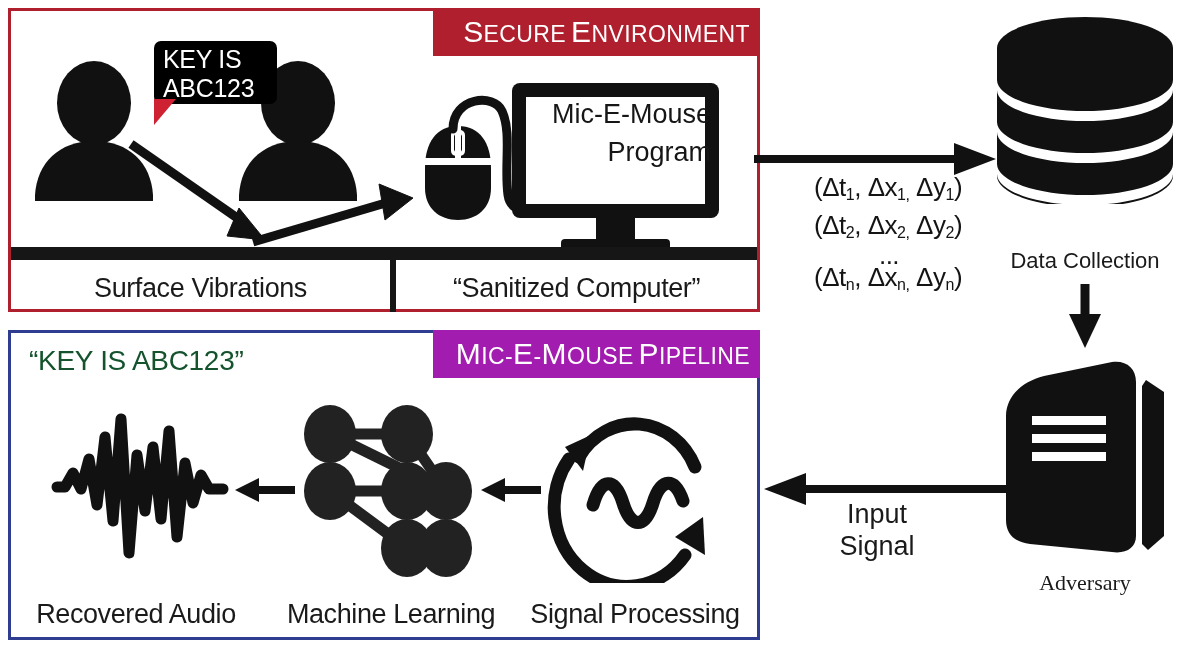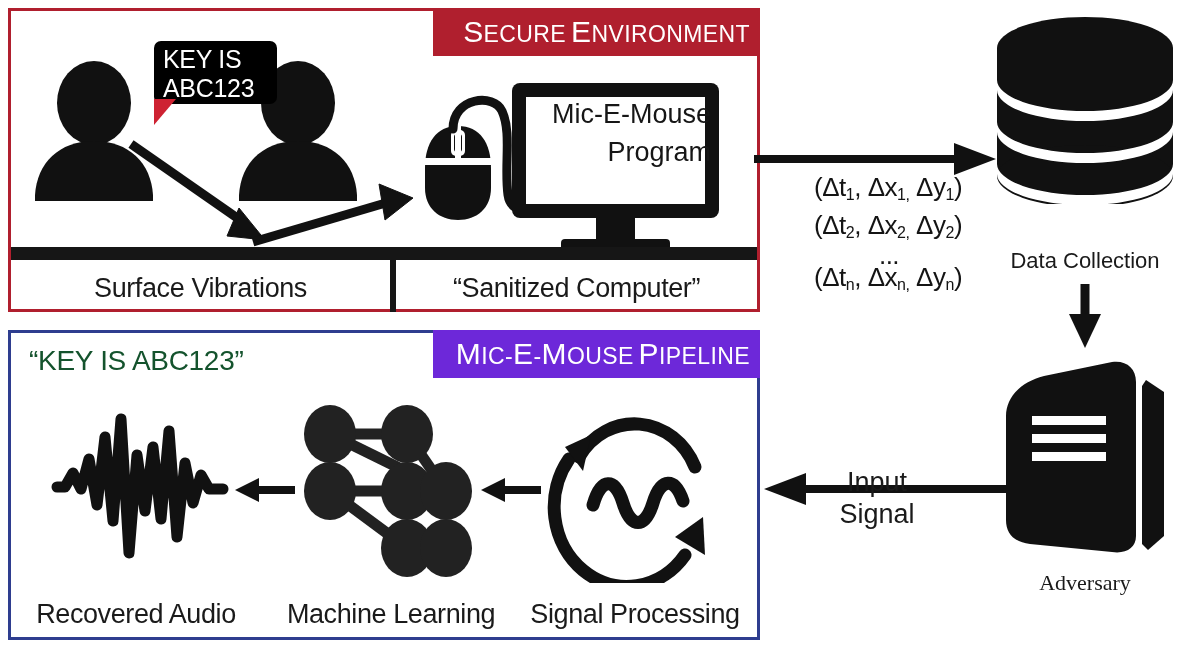--- a/index.html
+++ b/index.html
@@ -9,21 +9,21 @@
   .stage{position:absolute;left:0;top:0;width:1184px;height:648px;}
 
   
   .panel{position:absolute;background:#fff;box-sizing:border-box;}
   #secure-panel{left:8px;top:8px;width:752px;height:304px;border:3px solid #B01F2E;}
   #pipeline-panel{left:8px;top:330px;width:752px;height:310px;border:3px solid #2E3D8F;}
 
   .panel-header{position:absolute;box-sizing:border-box;display:flex;
        align-items:center;justify-content:flex-end;padding-right:10px;}
   #secure-header{right:-3px;top:-3px;width:327px;height:48px;background:#B01F2E;}
-  #pipeline-header{right:-3px;top:-3px;width:327px;height:48px;background:#6d28d9;}
+  #pipeline-header{right:-3px;top:-3px;width:327px;height:48px;background:#a21caf;}
   .hdr-text{color:#fff;font-family:"Liberation Sans",sans-serif;
        font-weight:400;letter-spacing:.4px;white-space:nowrap;}
   .hdr-text .big{font-size:30px;}
   .hdr-text .sm{font-size:23px;}
 
   
   .desk-bar{position:absolute;background:#161616;}
   #desk-top{left:0px;top:236px;width:746px;height:13px;}
   .divider-v{position:absolute;background:#161616;width:6px;}
   #divider-top{left:379px;top:249px;height:52px;}
@@ -44,21 +44,21 @@
   
   .side-label{position:absolute;font-size:22px;color:#1a1a1a;white-space:nowrap;
        text-align:center;}
   #tuple-block{position:absolute;left:782px;top:172px;width:200px;
        font-size:26px;line-height:31px;color:#141414;text-align:left;
        font-family:"Liberation Sans",sans-serif;letter-spacing:-.5px;margin-left:32px;}
   #tuple-block .row{white-space:nowrap;}
   #tuple-block sub{font-size:16px;vertical-align:-4px;}
   #tuple-block .dots{text-align:center;width:150px;line-height:14px;}
 
-  #input-signal{position:absolute;left:822px;top:466px;width:110px;
+  #input-signal{position:absolute;left:822px;top:498px;width:110px;
        font-size:27px;line-height:32px;color:#1a1a1a;text-align:center;}
 
   svg{display:block;}
   .abs{position:absolute;}
 </style>
 </head>
 <body>
 
 <div class="stage">
 

